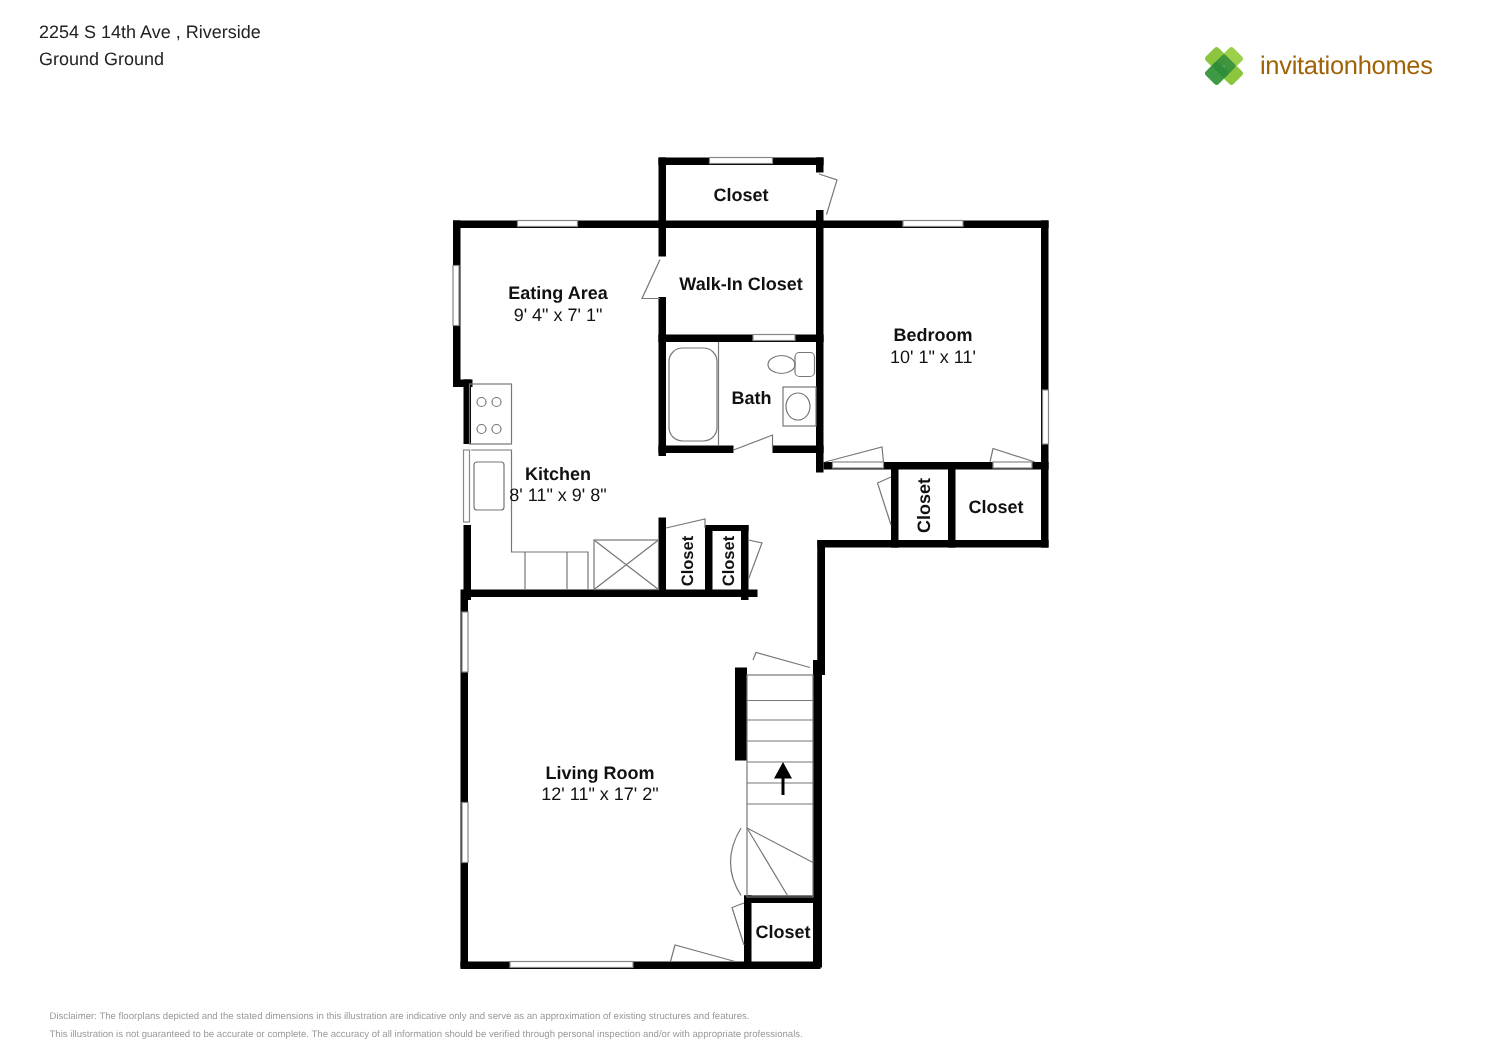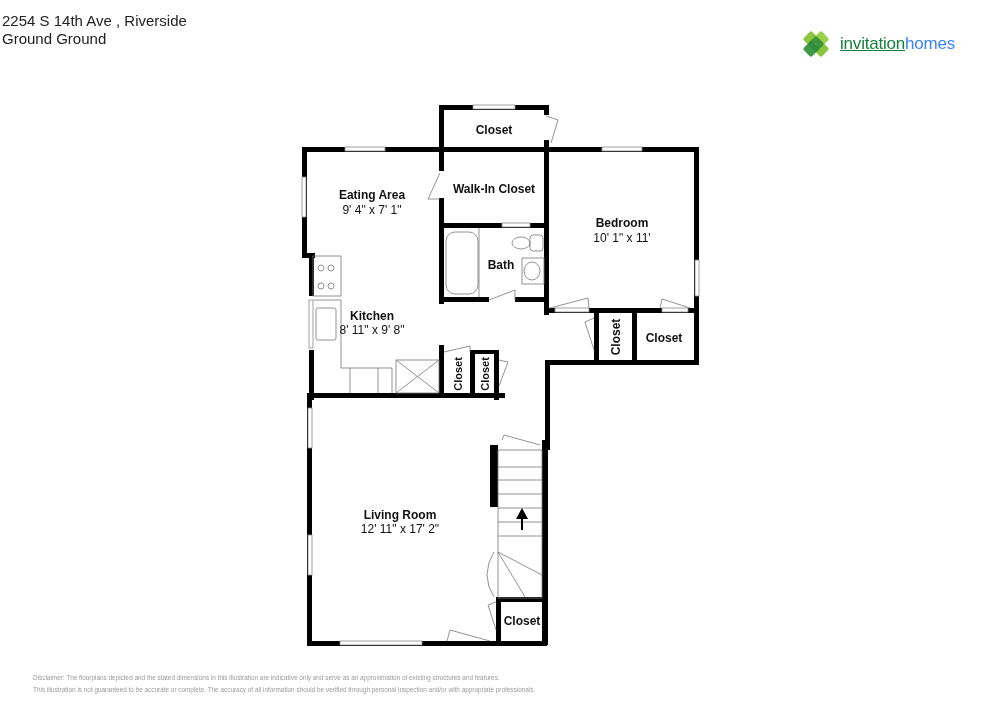--- a/index.html
+++ b/index.html
@@ -1,23 +1,23 @@
 <!DOCTYPE html>
 <html><head>
 <meta charset="utf-8">
 <style>
   html, body { margin:0; padding:0; background:#ffffff; }
   body { width:1000px; height:707px; position:relative; overflow:hidden; font-family:"Liberation Sans", sans-serif; }
-  .hdr { position:absolute; left:2px; font-size:15px; color:#222; line-height:14px; }
+  .hdr { position:absolute; left:26px; font-size:12px; color:#222; line-height:14px; }
   #addr { top:14px; }
   #floor { top:32px; }
   .logo { position:absolute; left:798px; top:27px; display:flex; align-items:center; }
   .logo-text { font-size:17px; margin-left:6px; letter-spacing:-0.2px; }
-  .logo-text .a { color:#15803d;text-decoration:underline; }
-  .logo-text .b { color:#3b82f6; }
+  .logo-text .a { color:#a16207; }
+  .logo-text .b { color:#a16207; }
   .disc { position:absolute; left:33px; font-size:6.4px; color:#9a9a9a; white-space:nowrap; }
   #d1 { top:674px; }
   #d2 { top:686px; }
   svg.plan { position:absolute; left:0; top:0; }
   .lbl { font-family:"Liberation Sans", sans-serif; font-weight:bold; font-size:12px; fill:#111; }
   .dim { font-family:"Liberation Sans", sans-serif; font-size:12px; fill:#111; }
   .wall { fill:#000; }
   .win { fill:#fff; stroke:#888; stroke-width:0.8; }
   .thin { fill:none; stroke:#777; stroke-width:0.8; }
 </style>

